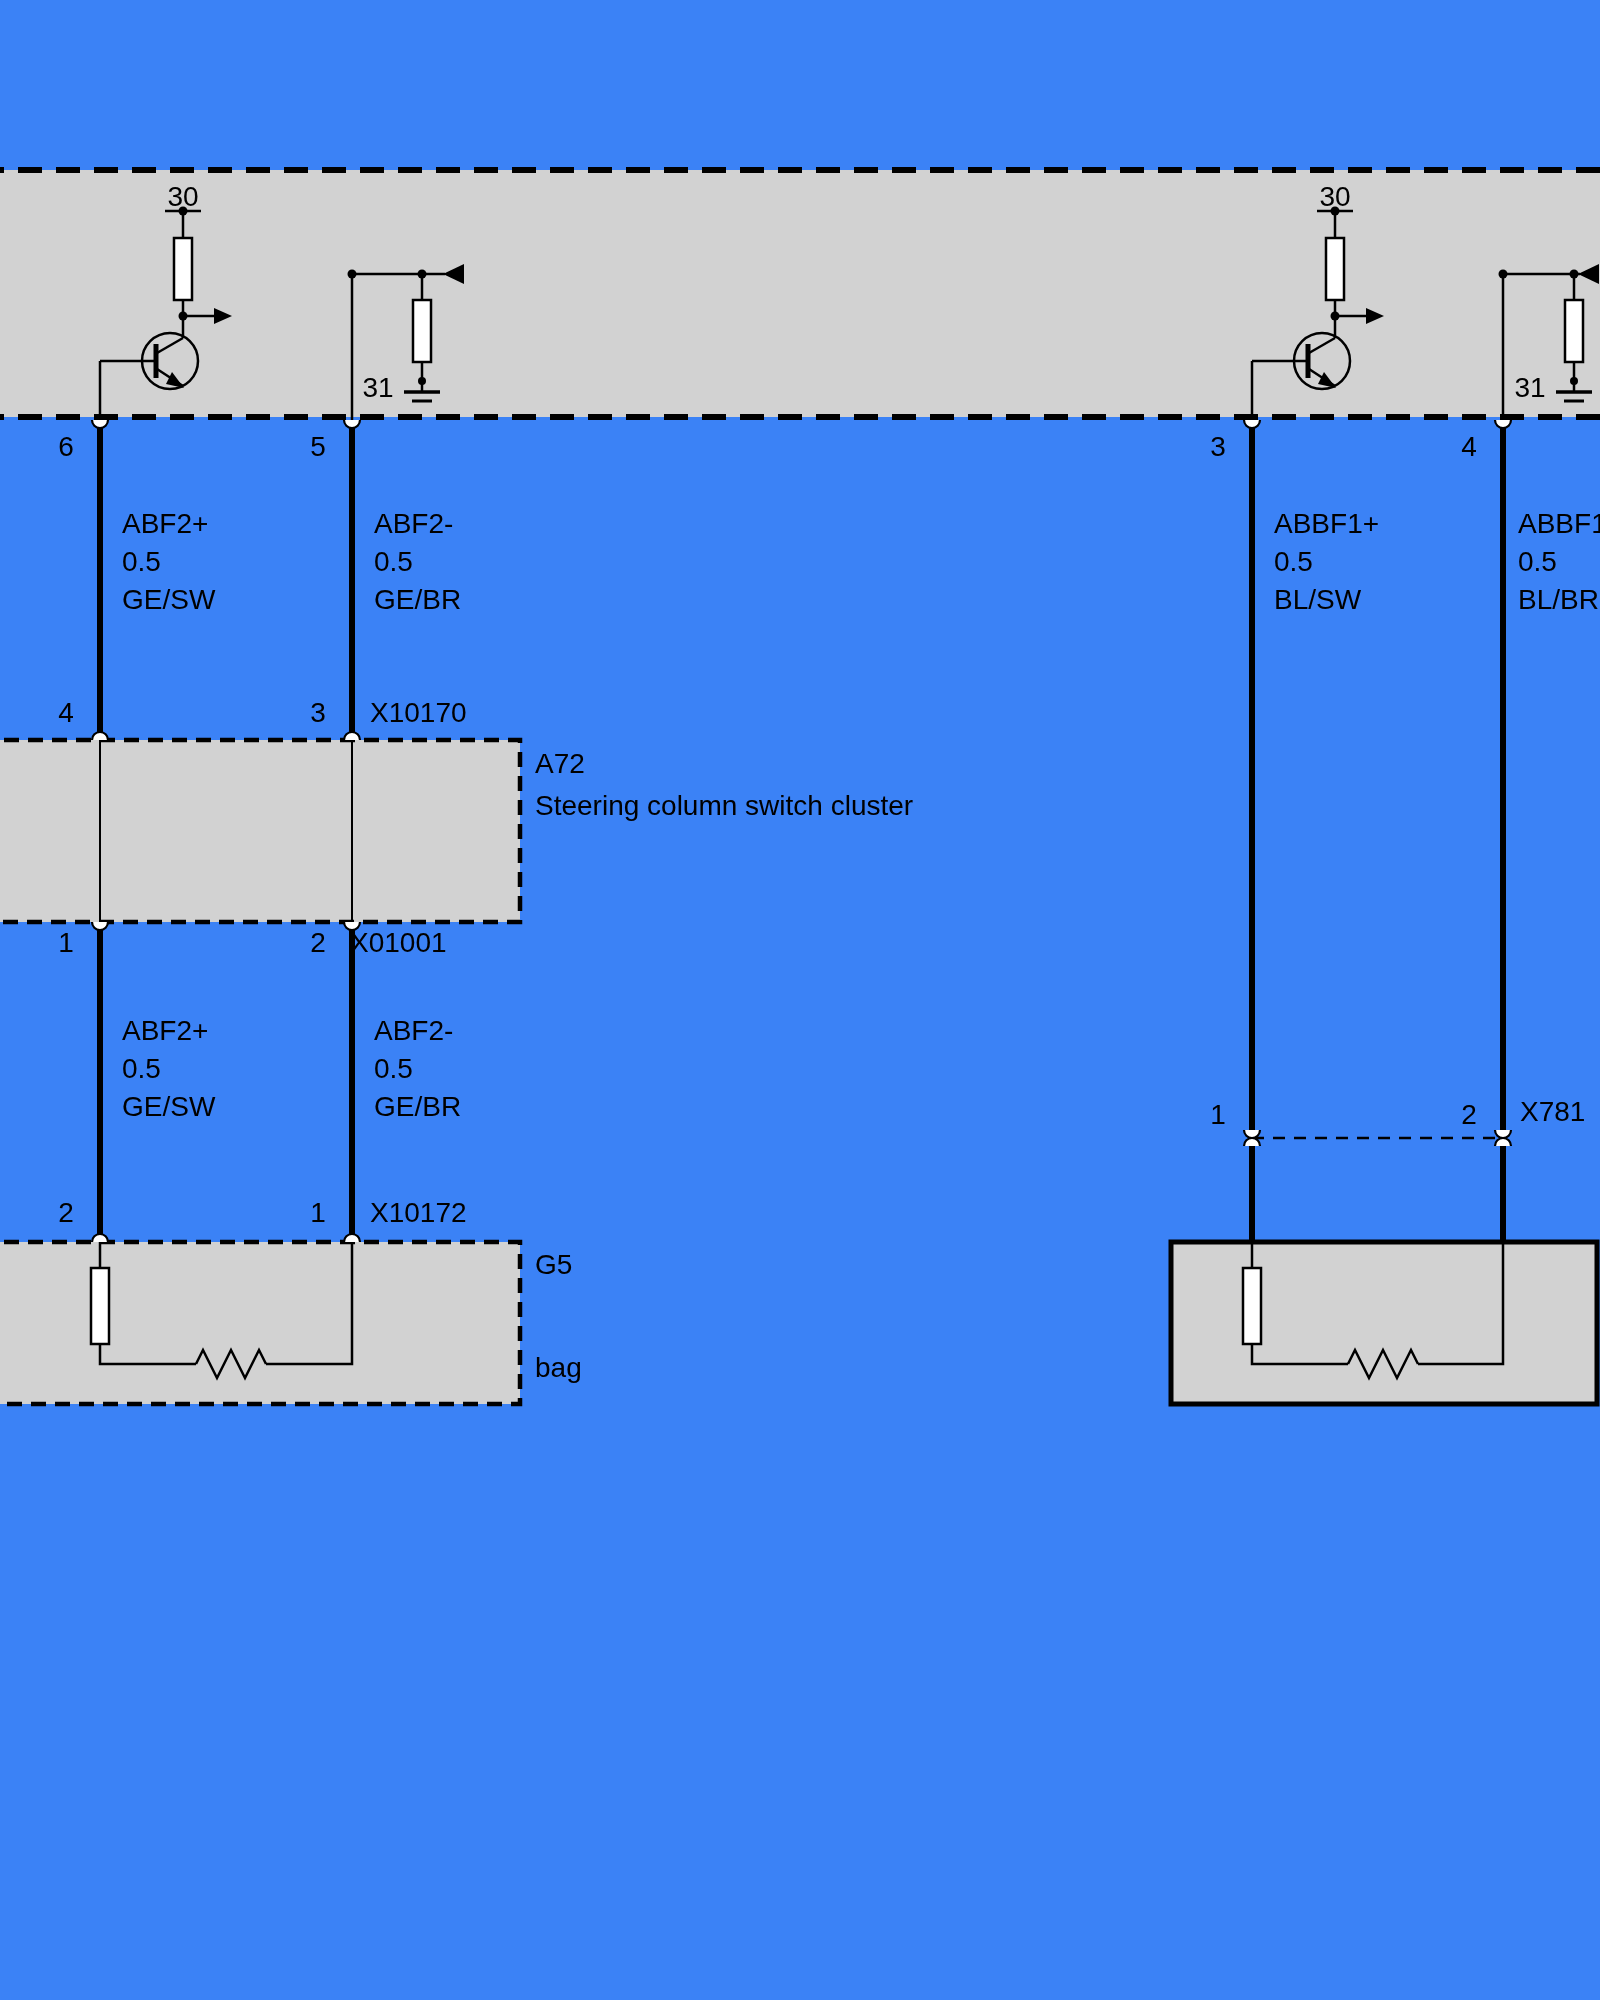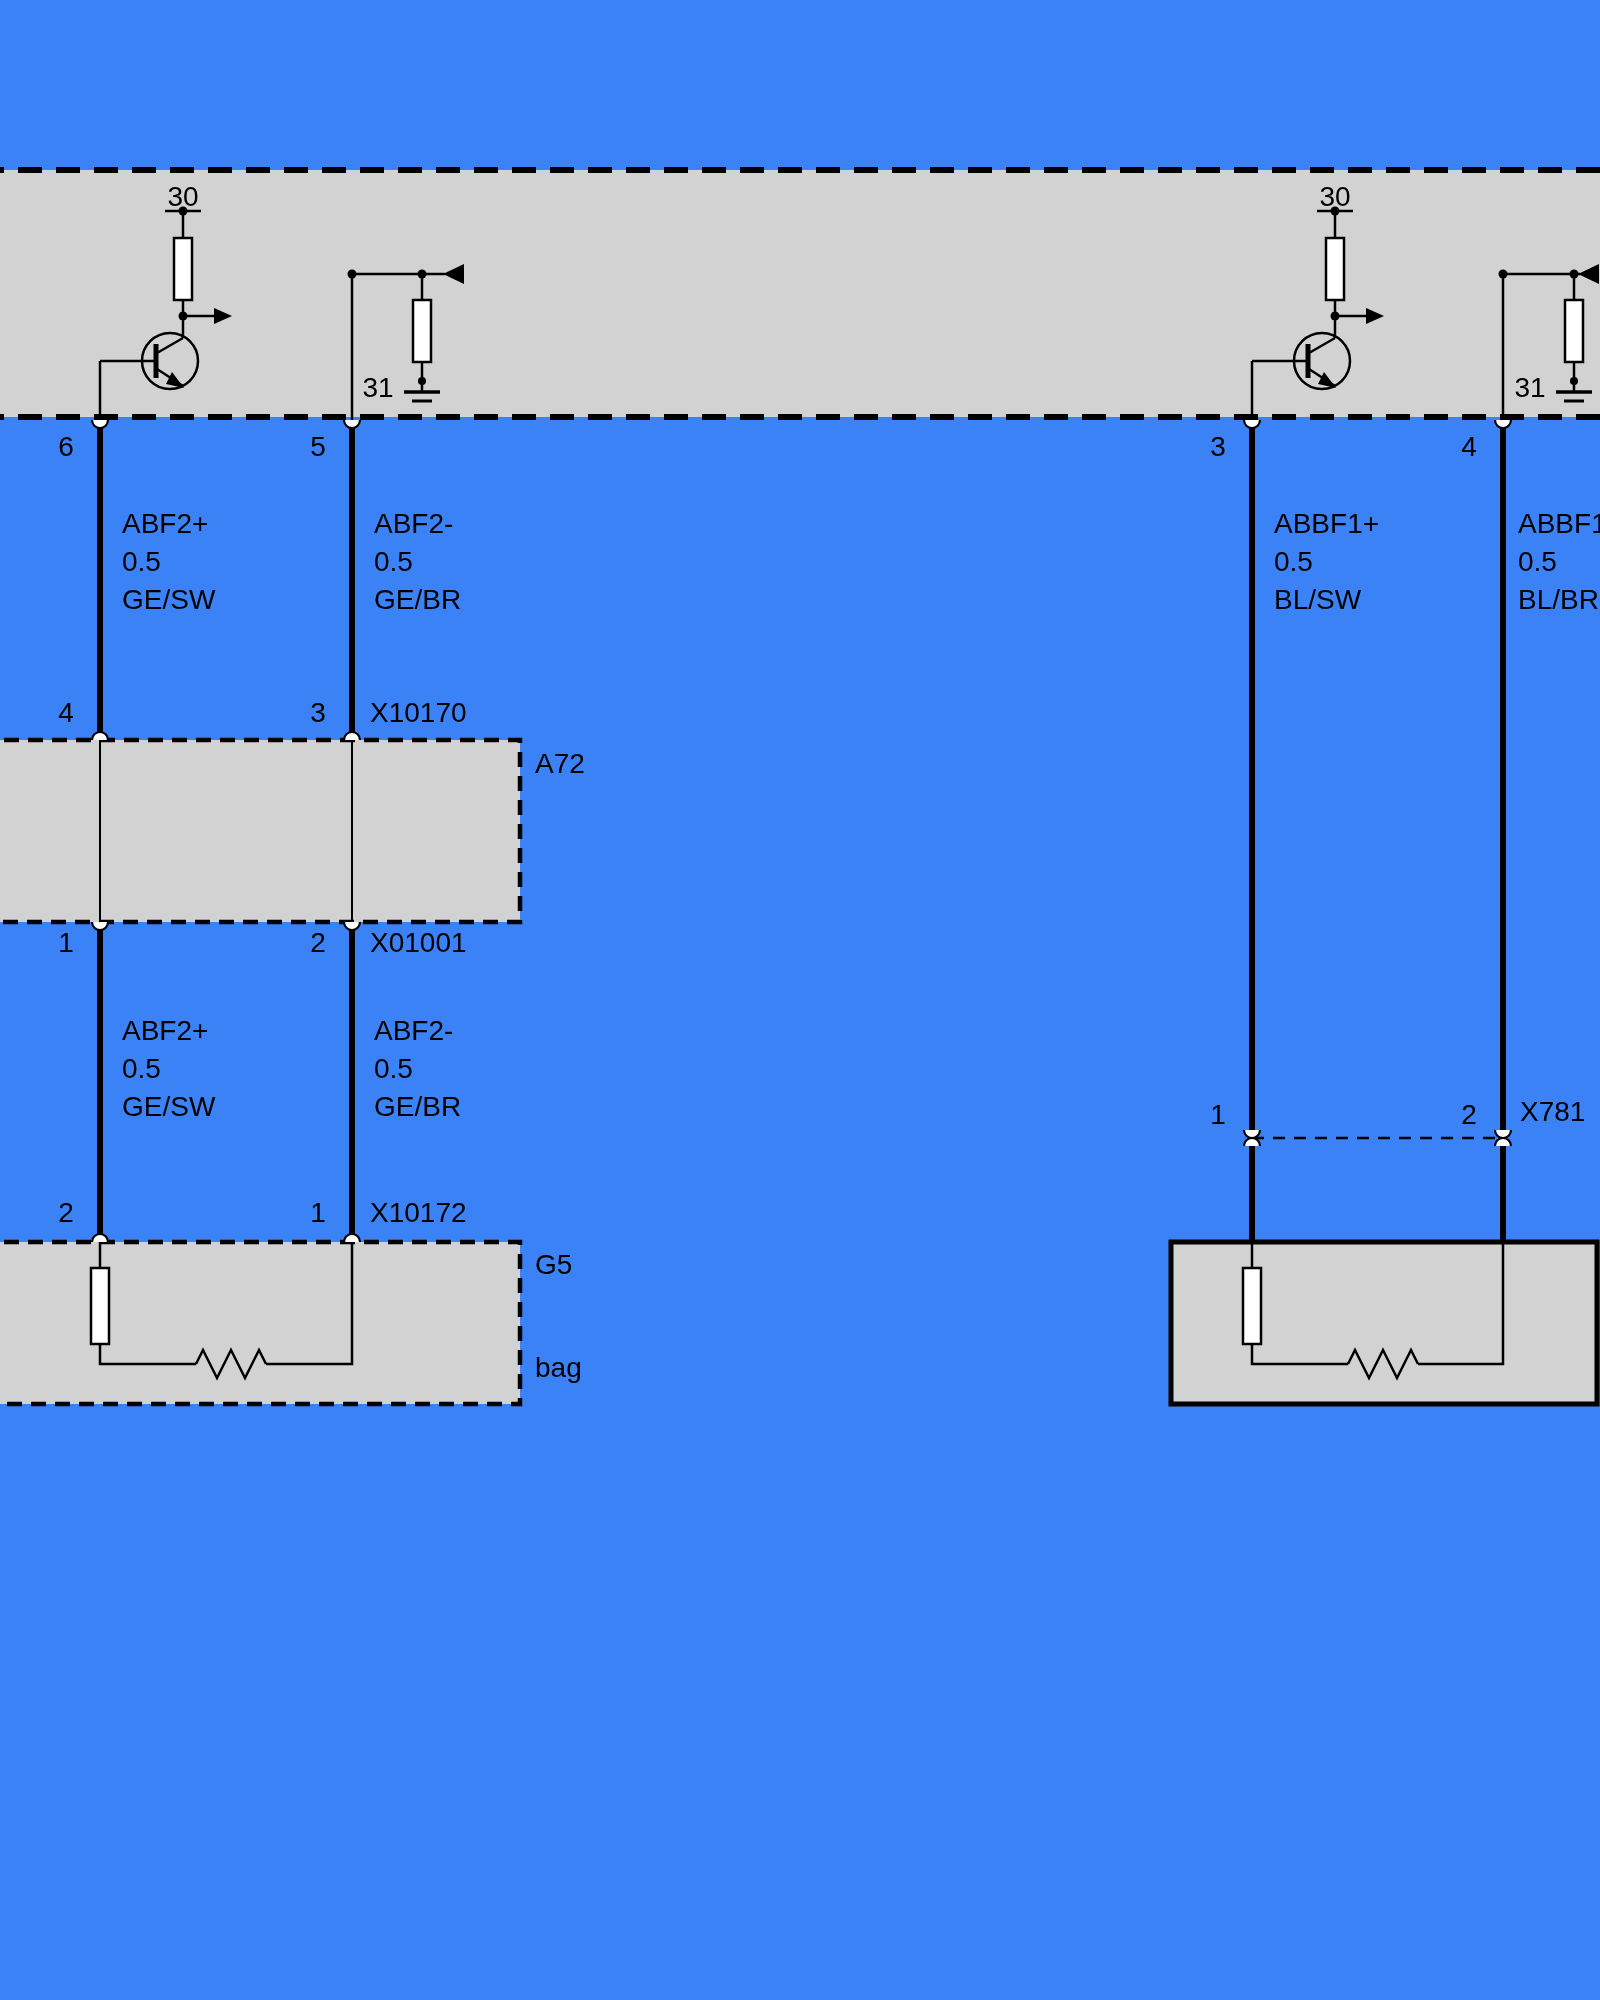--- a/index.html
+++ b/index.html
@@ -163,21 +163,21 @@
   <div class="txt r" style="left:292px;top:430px;width:52px">5</div>
   <div class="txt r" style="left:1192px;top:430px;width:52px">3</div>
   <div class="txt r" style="left:1443px;top:430px;width:52px">4</div>
 
   <div class="txt r" style="left:40px;top:696px;width:52px">4</div>
   <div class="txt r" style="left:292px;top:696px;width:52px">3</div>
   <div class="txt" style="left:370px;top:696px">X10170</div>
 
   <div class="txt r" style="left:40px;top:926px;width:52px">1</div>
   <div class="txt r" style="left:292px;top:926px;width:52px">2</div>
-  <div class="txt" style="left:370px;top:926px">X01001</div>
+  <div class="txt" style="left:350px;top:926px">X01001</div>
 
   <div class="txt r" style="left:40px;top:1196px;width:52px">2</div>
   <div class="txt r" style="left:292px;top:1196px;width:52px">1</div>
   <div class="txt" style="left:370px;top:1196px">X10172</div>
 
   <div class="txt r" style="left:1192px;top:1098px;width:52px">1</div>
   <div class="txt r" style="left:1443px;top:1098px;width:52px">2</div>
   <div class="txt" style="left:1520px;top:1095px">X781</div>
 
   <div class="txt wl" style="left:122px;top:505px">
@@ -207,17 +207,18 @@
     <div>0.5</div>
     <div>GE/SW</div>
   </div>
   <div class="txt wl" style="left:374px;top:1012px">
     <div>ABF2-</div>
     <div>0.5</div>
     <div>GE/BR</div>
   </div>
 
   <div class="txt" style="left:535px;top:747px">A72</div>
+  <div class="txt" style="left:535px;top:789px">Steering column switch cluster</div>
 
   <div class="txt" style="left:535px;top:1248px">G5</div>
   <div class="txt" style="left:535px;top:1351px">bag</div>
 
 </div>
 
 </body></html>

